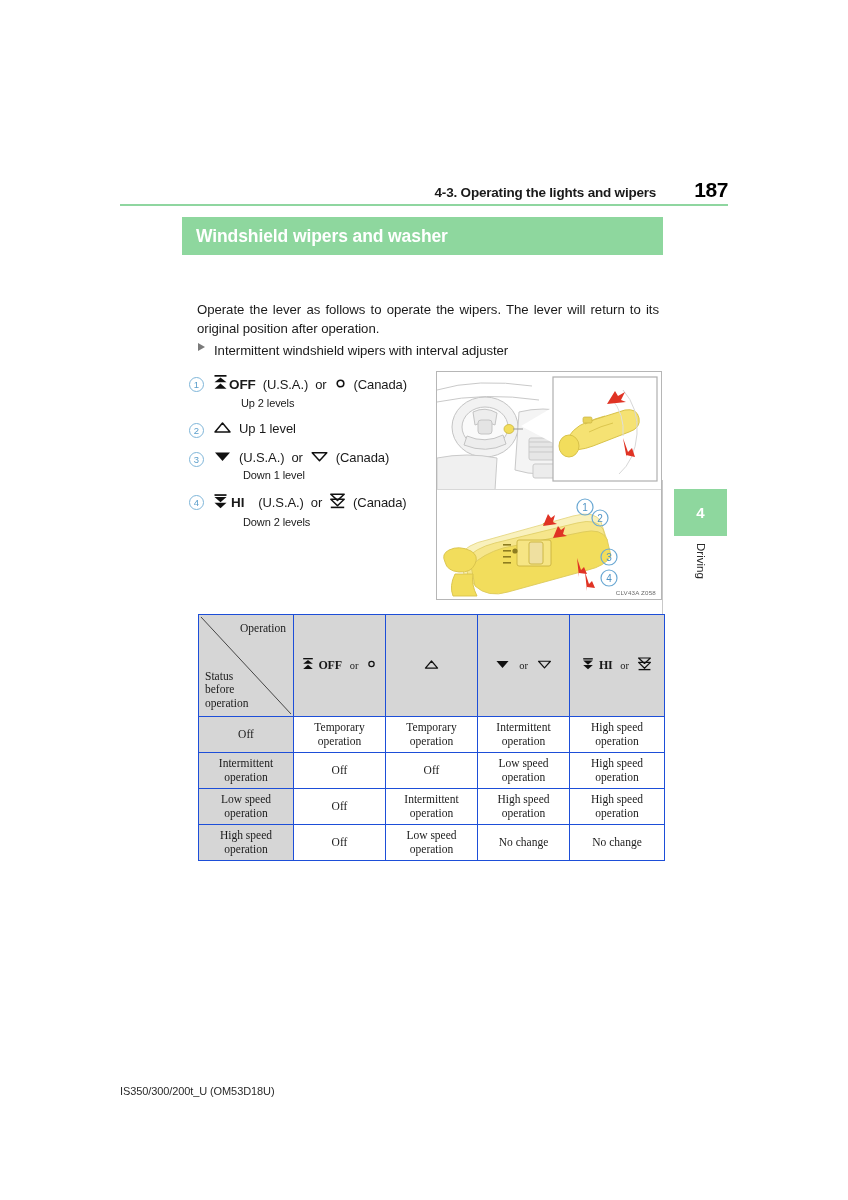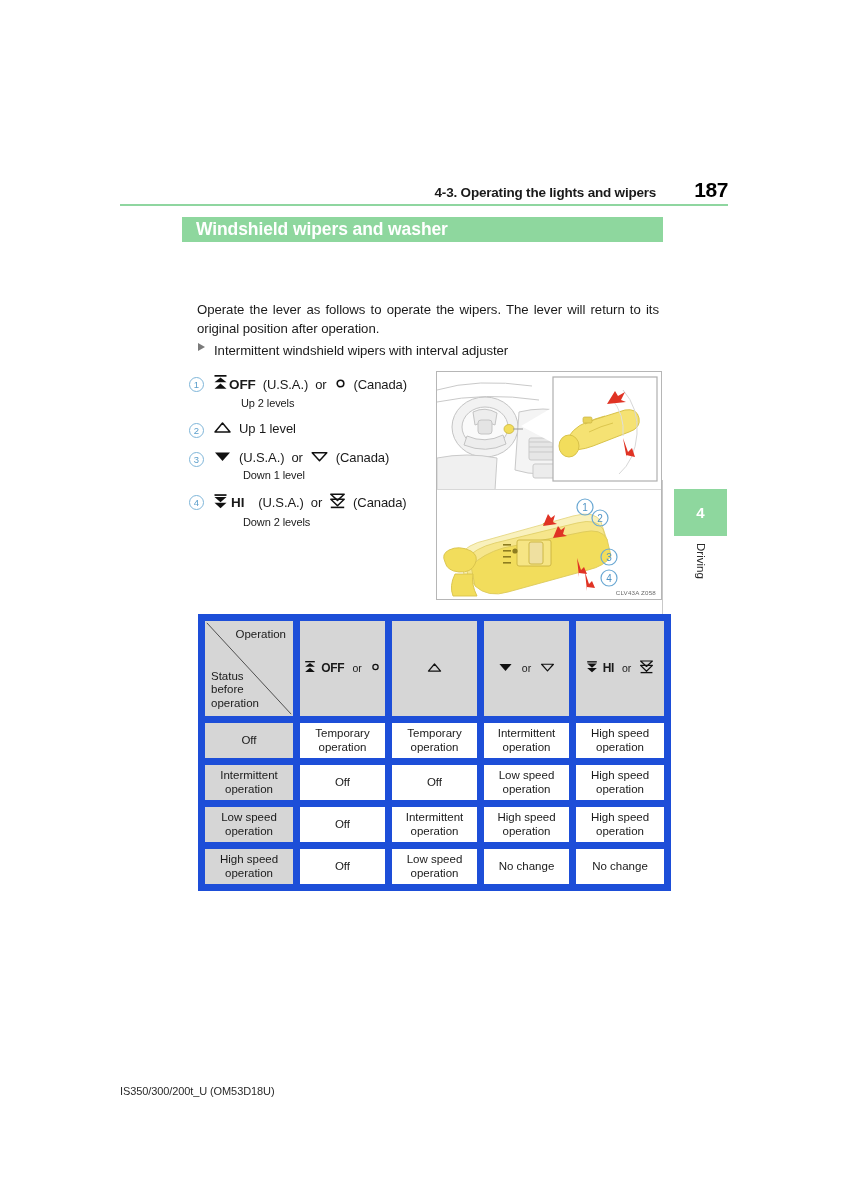--- a/index.html
+++ b/index.html
@@ -24,21 +24,21 @@
   .runhead-page {
     font-size: 21px; font-weight: 700; letter-spacing: -0.4px; color: #000;
   }
   .runrule {
     position: absolute; left: 120px; top: 204px; width: 608px; height: 2px;
     background: #8fd6a0;
   }
 
   
   .titlebar {
-    position: absolute; left: 182px; top: 217px; width: 481px; height: 25px;
+    position: absolute; left: 182px; top: 217px; width: 481px; height: 38px;
     background: #8ed79e; display: flex; align-items: center;
   }
   .titlebar-text {
     color: #ffffff; font-size: 17.5px; font-weight: 700;
     letter-spacing: -0.1px; padding-left: 14px;
   }
 
   
   .subhead {
     position: absolute; left: 185px; top: 268px; width: 478px; height: 26px;
@@ -124,21 +124,21 @@
     position: absolute; left: 662px; top: 480px; width: 1px; height: 146px;
     background: #c9c9c9;
   }
 
   
   .tbl {
     position: absolute; left: 198px; top: 614px;
     border-collapse: collapse; table-layout: fixed;
     font-size: 11.5px; color: #1a1a1a;
   }
-  .tbl td, .tbl th { border: 7px solid #1d4ed8; text-align: center; vertical-align: middle; }
+  .tbl td, .tbl th { border: 1px solid #1d4ed8; text-align: center; vertical-align: middle; font-family: Liberation Serif, serif; }
   .tbl .hdr { background: #d6d6d6; font-weight: 400; }
   .tbl .rowhdr { background: #d6d6d6; }
   .tbl td { line-height: 13.5px; padding: 4px 2px; }
   .corner { position: relative; padding: 0 !important; height: 102px; }
   .corner .op {
     position: absolute; right: 7px; top: 7px; font-size: 11.5px;
   }
   .corner .st {
     position: absolute; left: 6px; bottom: 6px; font-size: 11.5px;
     text-align: left; line-height: 13.5px;

